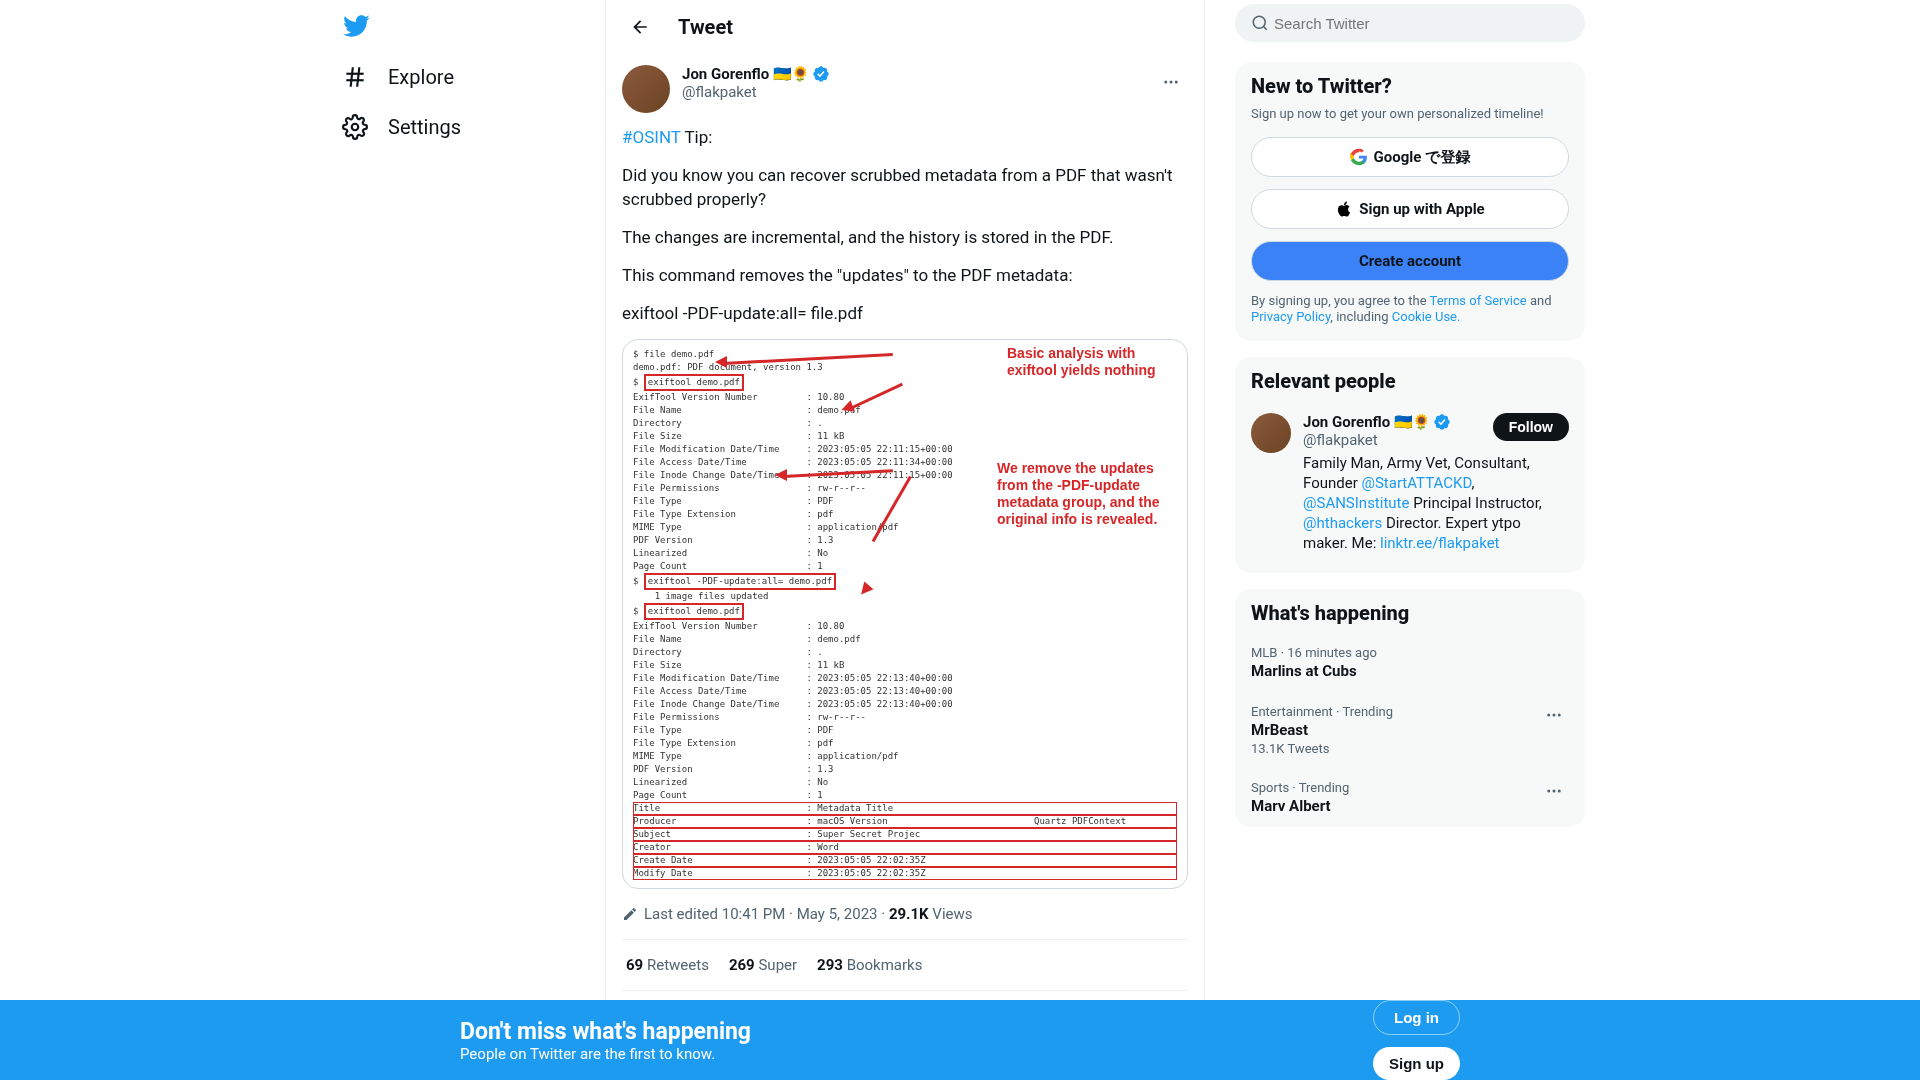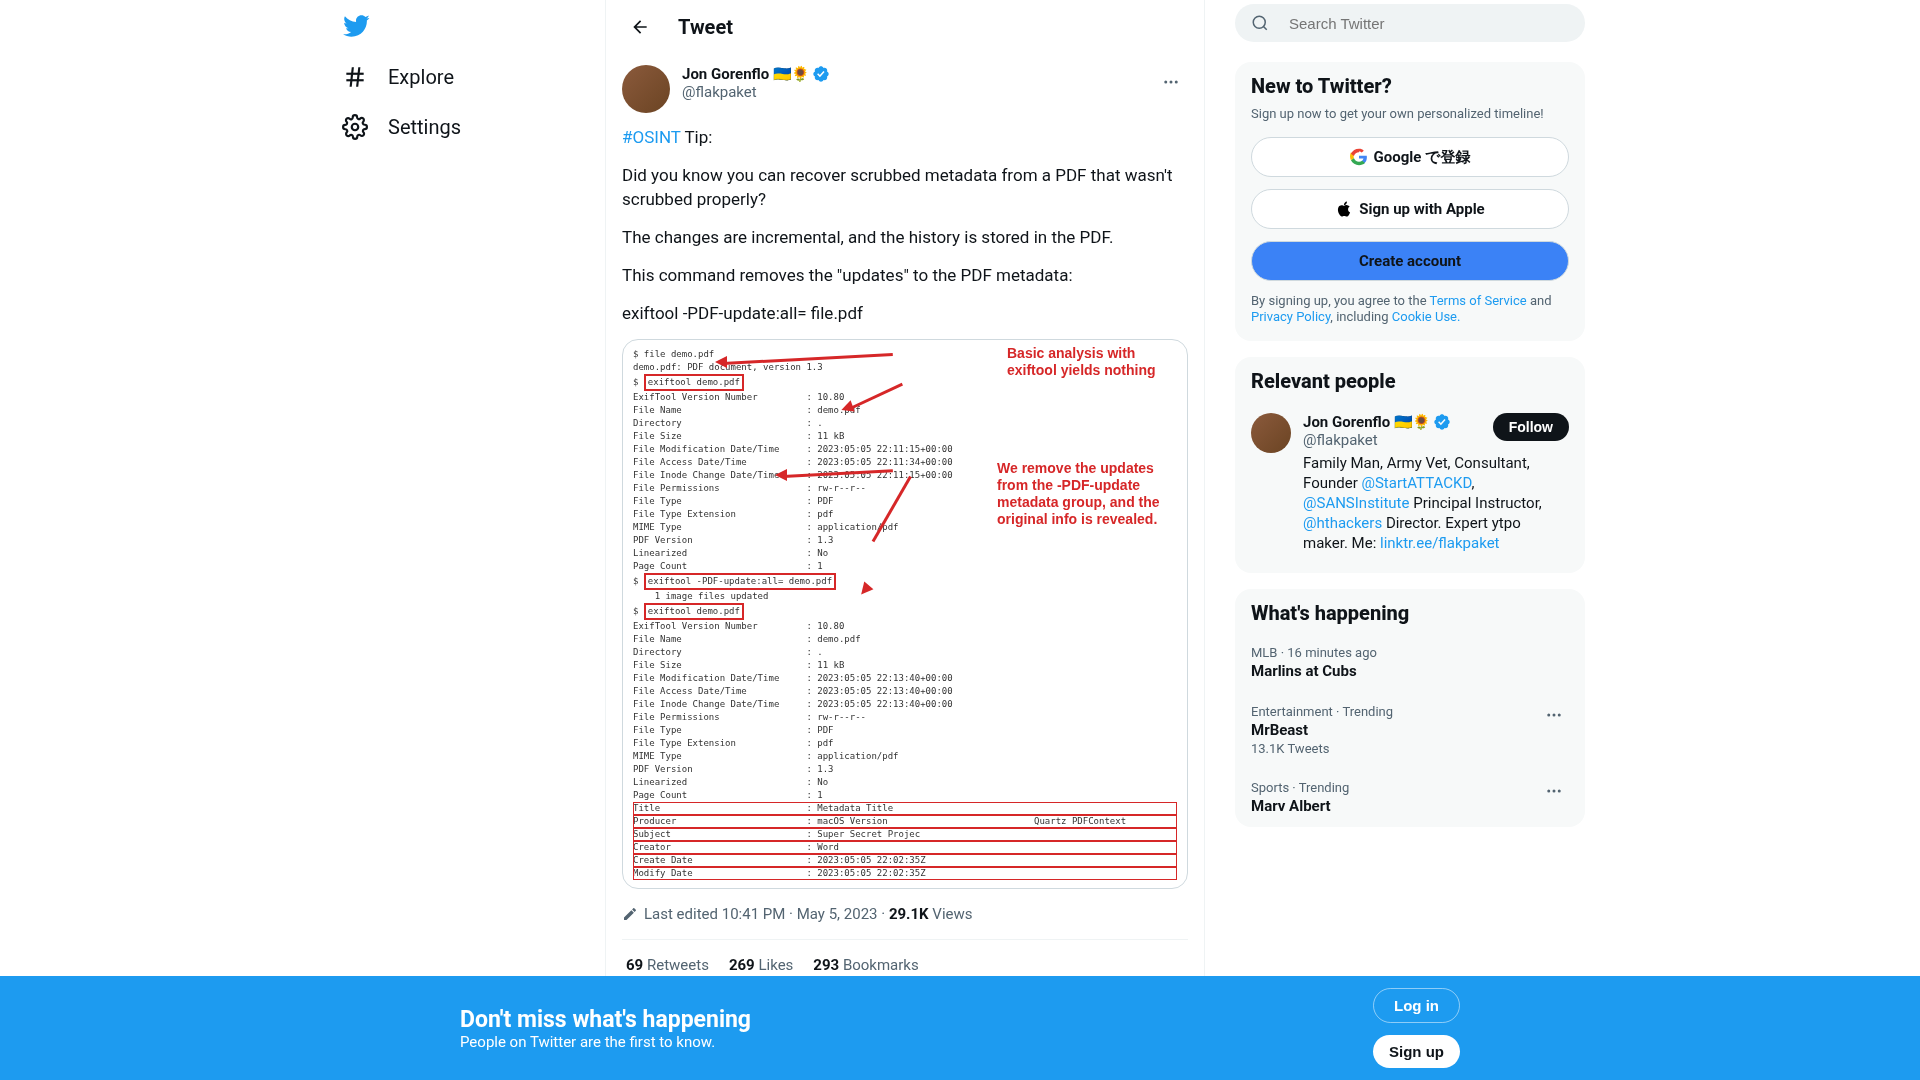--- a/index.html
+++ b/index.html
@@ -57,21 +57,21 @@
     .reply { padding: 12px 16px; display: flex; border-bottom: 1px solid #eff3f4; }
     .reply-body { flex: 1; }
     .reply-head { display: flex; align-items: center; font-size: 15px; }
     .reply-name { font-weight: 700; margin-right: 4px; }
     .reply-handle { color: #536471; }
     
     
     .right-col { width: 350px; margin-left: 30px; flex-shrink: 0; }
     .search-wrap { padding: 4px 0; position: sticky; top: 0; background: #fff; }
     .search-box { background: #eff3f4; border-radius: 9999px; display: flex; align-items: center; padding: 10px 16px; }
-    .search-box input { border: none; background: transparent; outline: none; font-size: 15px; margin-left: 20px; color: #536471; width: 100%; }
+    .search-box input { border: none; background: transparent; outline: none; font-size: 15px; margin-left: 5px; color: #536471; width: 100%; }
     .search-icon { color: #536471; }
     
     .card { background: #f7f9f9; border-radius: 16px; margin-top: 16px; padding: 12px 16px 16px; }
     .card-title { font-size: 20px; font-weight: 800; margin-bottom: 8px; }
     .card-sub { font-size: 13px; color: #536471; margin-bottom: 16px; }
     .signup-btn { display: flex; align-items: center; justify-content: center; border: 1px solid #cfd9de; border-radius: 9999px; height: 40px; font-size: 15px; font-weight: 700; margin-bottom: 12px; cursor: pointer; background: #fff; gap: 6px; }
     .signup-btn.create { background: #3b82f6; }
     .fine-print { font-size: 13px; color: #536471; line-height: 16px; }
     .fine-print a { color: #1d9bf0; text-decoration: none; }
     
@@ -84,21 +84,21 @@
     .follow-btn { background: #0f1419; color: #fff; border-radius: 9999px; padding: 6px 16px; font-size: 14px; font-weight: 700; cursor: pointer; border: none; }
     
     .trend-item { padding: 12px 0; position: relative; cursor: pointer; }
     .trend-ctx { font-size: 13px; color: #536471; }
     .trend-title { font-size: 15px; font-weight: 700; margin-top: 2px; }
     .trend-sub { font-size: 13px; color: #536471; margin-top: 2px; }
     .trend-sub a { color: #1d9bf0; text-decoration: none; }
     .trend-more { position: absolute; right: 0; top: 8px; color: #536471; width: 30px; height: 30px; display: flex; align-items: center; justify-content: center; border-radius: 9999px; cursor: pointer; }
     
     
-    .banner { position: fixed; bottom: 0; left: 0; right: 0; background: #1d9bf0; color: #fff; display: flex; align-items: center; justify-content: center; padding: 12px 0; }
+    .banner { position: fixed; bottom: 0; left: 0; right: 0; background: #1d9bf0; color: #fff; display: flex; align-items: center; justify-content: center; padding: 0 0; }
     .banner-inner { width: 1000px; display: flex; align-items: center; }
     .banner-text { flex: 1; }
     .banner-title { font-size: 23px; font-weight: 700; }
     .banner-sub { font-size: 15px; }
     .banner-btns { display: flex; gap: 12px; flex-direction: column; }
     .banner-btn { border-radius: 9999px; padding: 8px 16px; font-size: 15px; font-weight: 700; cursor: pointer; }
     .banner-login { background: transparent; border: 1px solid rgba(255,255,255,0.5); color: #fff; }
     .banner-signup { background: #fff; border: none; color: #0f1419; }
     
     svg { display: block; }
@@ -202,21 +202,21 @@
           <span>&nbsp;</span>
           <span>10:41 PM · May 5, 2023</span>
           <span>&nbsp;·&nbsp;</span>
           <span class="views-ct">29.1K</span>
           <span>&nbsp;</span>
           <span>Views</span>
         </div>
 
         <div class="stats-bar">
           <span><span class="stat-num">69</span> <span>Retweets</span></span>
-          <span><span class="stat-num">269</span> <span>Likes</span></span>
+          <span><span class="stat-num">269</span> <span>Super</span></span>
           <span><span class="stat-num">293</span> <span>Bookmarks</span></span>
         </div>
 
         <div class="action-bar">
           <div class="action-btn">
               <svg width="22" height="22" viewBox="0 0 24 24" fill="none" stroke="currentColor" stroke-width="2">
                 <path d="M21 11.5a8.38 8.38 0 0 1-.9 3.8 8.5 8.5 0 0 1-7.6 4.7 8.38 8.38 0 0 1-3.8-.9L3 21l1.9-5.7a8.38 8.38 0 0 1-.9-3.8 8.5 8.5 0 0 1 4.7-7.6 8.38 8.38 0 0 1 3.8-.9h.5a8.48 8.48 0 0 1 8 8v.5z"></path>
               </svg>
             </div>
           <div class="action-btn">

